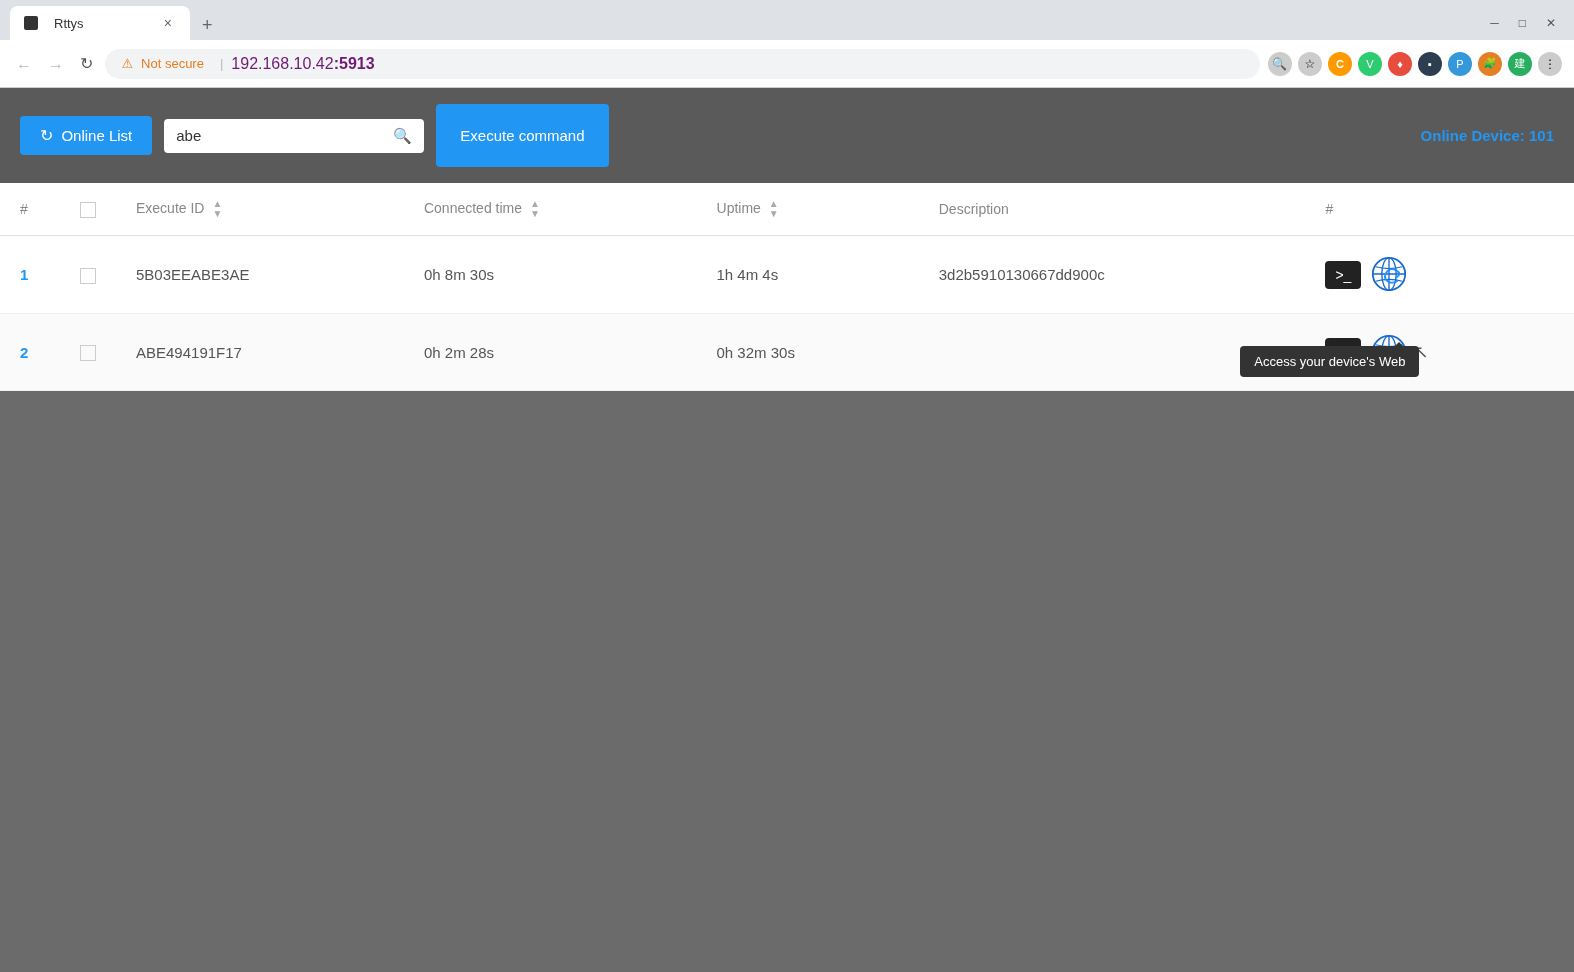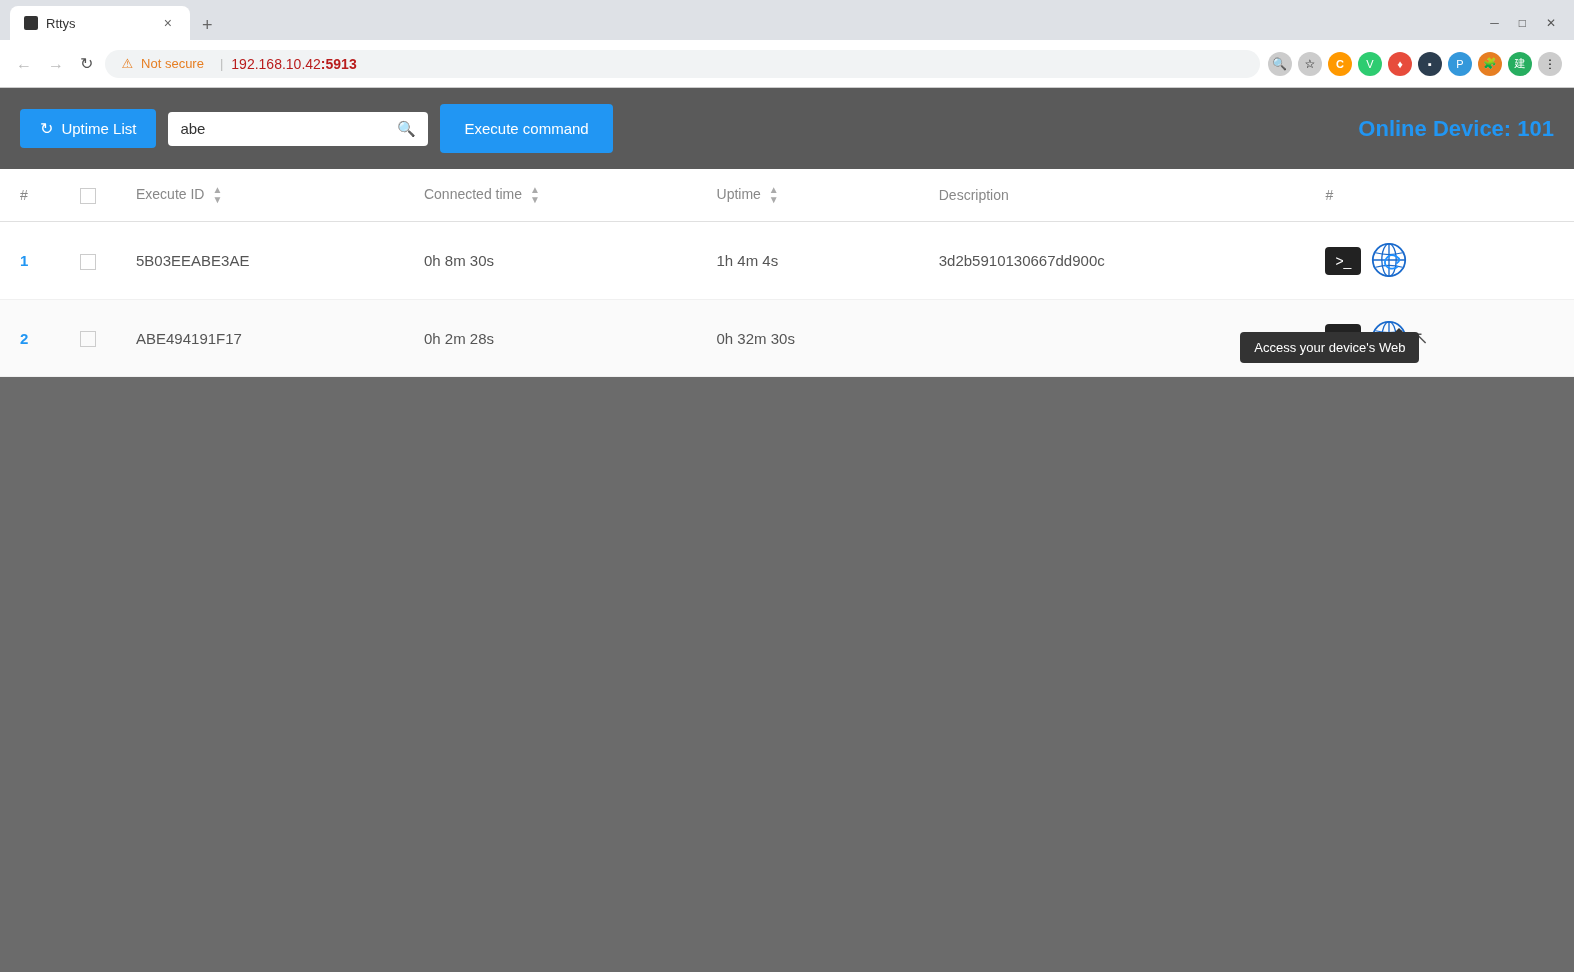--- a/index.html
+++ b/index.html
@@ -9,21 +9,21 @@
     .browser-frame { width: 100%; background: #dee1e6; }
 
     
     .title-bar {
       display: flex; align-items: center; justify-content: space-between;
       background: #dee1e6; padding: 6px 10px 0 10px; height: 40px;
     }
     .tab-bar { display: flex; align-items: flex-end; gap: 0; flex: 1; }
     .tab-active {
       background: #fff; border-radius: 8px 8px 0 0; padding: 6px 14px;
-      display: flex; align-items: center; gap: 8px; font-size: 13px; color: #333;
+      display: flex; align-items: center; gap: 16px; font-size: 13px; color: #333;
       min-width: 180px; height: 34px; position: relative;
     }
     .tab-favicon { width: 14px; height: 14px; background: #333; border-radius: 2px; display: inline-block; }
     .tab-close {
       margin-left: auto; cursor: pointer; font-size: 14px; color: #666;
       background: none; border: none; padding: 2px 4px;
     }
     .tab-new {
       background: none; border: none; font-size: 18px; color: #666;
       cursor: pointer; padding: 4px 8px; margin-left: 4px;
@@ -44,21 +44,21 @@
       background: none; border: none; font-size: 16px; color: #555; cursor: pointer; padding: 4px;
     }
     .nav-btn.disabled { color: #bbb; cursor: default; }
     .address-input-wrap {
       flex: 1; display: flex; align-items: center;
       background: #f1f3f4; border-radius: 20px; padding: 6px 16px; gap: 8px;
     }
     .lock-icon { font-size: 13px; color: #e67e22; }
     .not-secure { font-size: 13px; color: #e67e22; margin-right: 8px; }
     .separator { color: #bbb; font-size: 13px; }
-    .address-text { font-size: 14px; color: #b91c1c; flex: 1; }
+    .address-text { font-size: 16px; color: #701a75; flex: 1; }
     .address-text .host { font-weight: normal; }
     .address-text .port { font-weight: bold; }
     .browser-extensions { display: flex; align-items: center; gap: 6px; }
     .ext-icon { width: 24px; height: 24px; border-radius: 50%; background: #ccc; display: flex; align-items: center; justify-content: center; font-size: 12px; }
 
     
     .app-content { background: #5a5a5a; padding: 0; }
 
     
     .toolbar {
@@ -75,23 +75,23 @@
     .search-wrap {
       background: #fff; border-radius: 4px; display: flex; align-items: center;
       padding: 8px 12px; gap: 4px; width: 260px;
     }
     .search-input {
       border: none; outline: none; font-size: 15px; color: #333; width: 100%; background: transparent;
     }
     .search-icon { color: #999; font-size: 15px; }
     .exec-btn {
       background: #2196f3; color: #fff; border: none; border-radius: 4px;
-      padding: 16px 24px; font-size: 15px; cursor: pointer;
-    }
-    .online-count { color: #2196f3; font-size: 22px; font-weight: bold; }
+      padding: 23px 24px; font-size: 15px; cursor: pointer;
+    }
+    .online-count { color: #2196f3; font-size: 15px; font-weight: bold; }
 
     
     .table-wrap { background: #fff; margin: 0; }
     table { width: 100%; border-collapse: collapse; }
     thead tr { border-bottom: 1px solid #e0e0e0; }
     thead th {
       padding: 16px 20px; text-align: left; font-size: 14px; color: #888;
       font-weight: normal; white-space: nowrap;
     }
     thead th.col-hash { width: 60px; }
@@ -175,21 +175,21 @@
       <div class="ext-icon">⋮</div>
     </div>
   </div>
 
   <div class="app-content">
 
     <div class="toolbar">
       <div class="toolbar-left">
         <button class="refresh-btn">
           <span class="refresh-icon">↻</span>
-          <span>Uptime List</span>
+          <span>Online List</span>
         </button>
         <div class="search-wrap">
           <input class="search-input" type="text" value="abe" style="">
           <span class="search-icon">🔍</span>
         </div>
         <button class="exec-btn">
           <span>Execute command</span>
         </button>
       </div>
       <span class="online-count">Online Device: 101</span>

